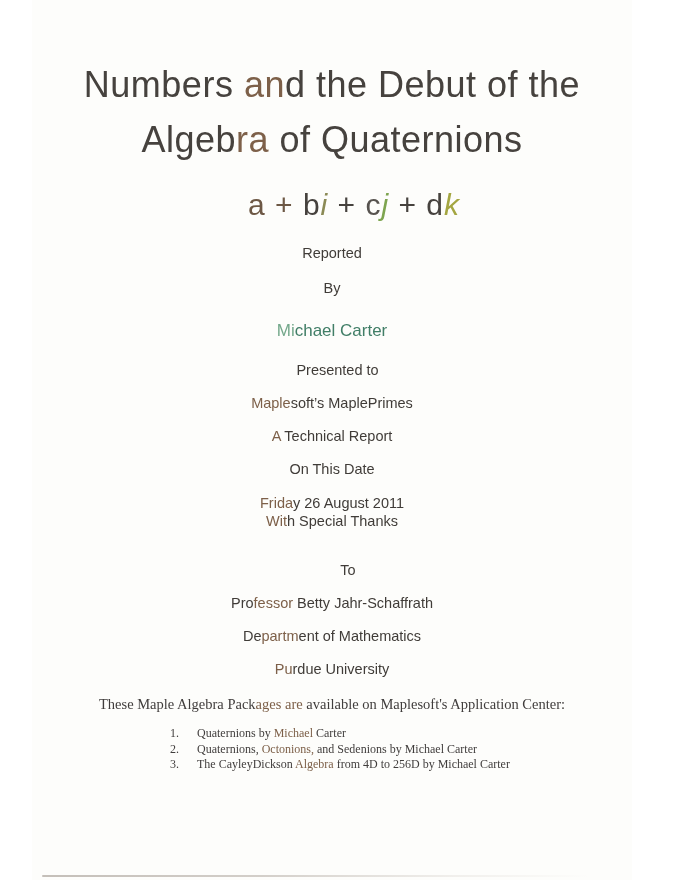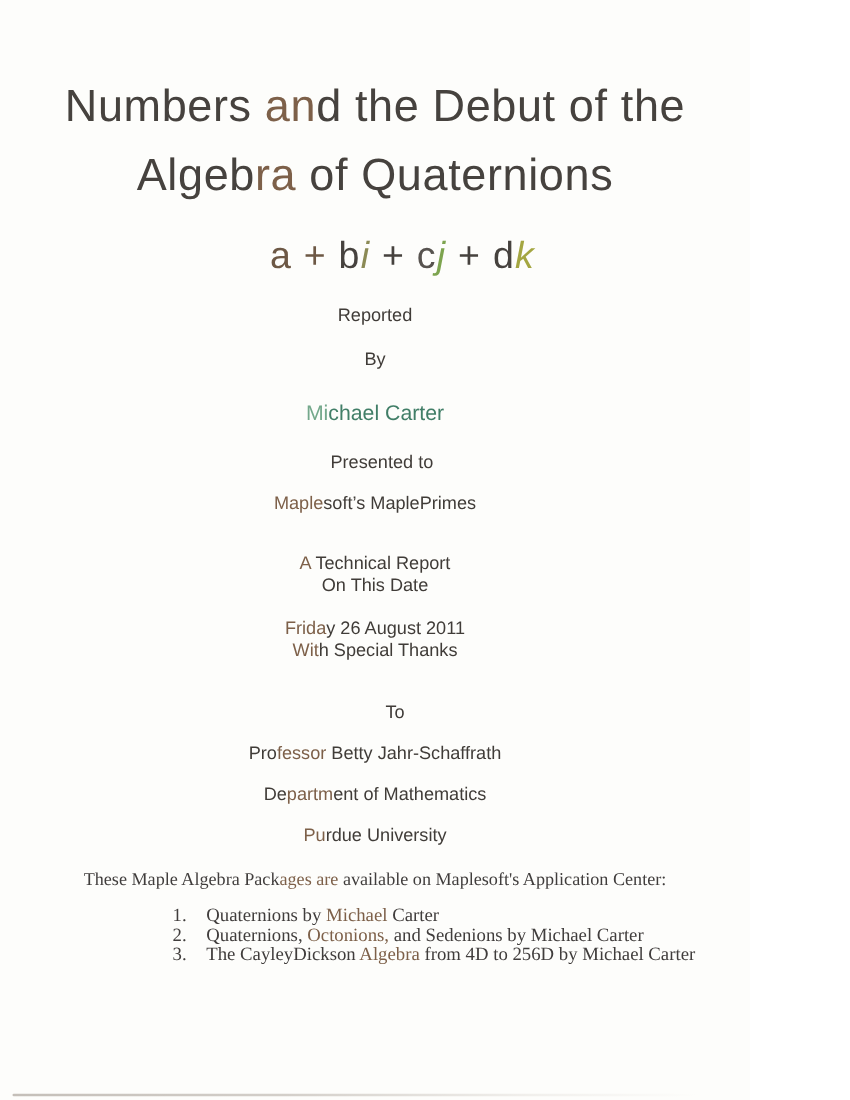--- a/index.html
+++ b/index.html
@@ -6,20 +6,21 @@
   body { width: 680px; height: 880px; }
 
   .page {
     position: relative;
     width: 600px;
     height: 880px;
     background: var(--paper, #fdfdfb);
     overflow: hidden;
     font-family: "Liberation Sans", sans-serif;
     color: var(--ink, #403c38);
+    margin-left: 32px;
   }
 
   .line {
     position: absolute;
     left: 0; right: 0;
     text-align: center;
     white-space: nowrap;
   }
 
   .title-line { font-size: 36px; line-height: 44px; color: var(--ink-title, #46423e); letter-spacing: 0.5px; }
@@ -38,39 +39,39 @@
   .small { font-size: 14.5px; line-height: 18px; }
   .reported { top: 244px; }
   .byword  { top: 279px; }
 
   .author { top: 314px; font-size: 17px; line-height: 33px; }
   .author .n1 { color: var(--name-light, #74a88b); }
   .author .n2 { color: var(--name-dark, #417e67); }
 
   .d0 { top: 361px; padding-left: 11px; }
   .d1 { top: 394px; }
-  .d2 { top: 442px; }
+  .d2 { top: 427px; }
   .d3 { top: 460px; }
   .d4 { top: 494px; text-align: center; }
   .d5 { top: 512px; }
   .d6 { top: 561px; padding-left: 32px; }
   .d7 { top: 594px; }
   .d8 { top: 627px; }
   .d9 { top: 660px; }
 
   .tint { color: var(--tint, #7d6049); }
 
   .serif { font-family: "Liberation Serif", serif; color: var(--serif-ink, #403d3c); }
   .pkg-header { top: 695px; font-size: 14.5px; line-height: 18px; }
 
   .pkg-list {
     position: absolute;
     left: 138px; top: 726px;
     font-family: "Liberation Serif", serif;
-    font-size: 15px;
+    font-size: 12px;
     line-height: 15.6px;
     color: var(--serif-ink, #403d3c);
   }
   .pkg-item { white-space: nowrap; }
   .pkg-item .num { display: inline-block; width: 27px; }
 
   .scan-line {
     position: absolute;
     left: 10px; top: 875px;
     width: 548px; height: 2px;

